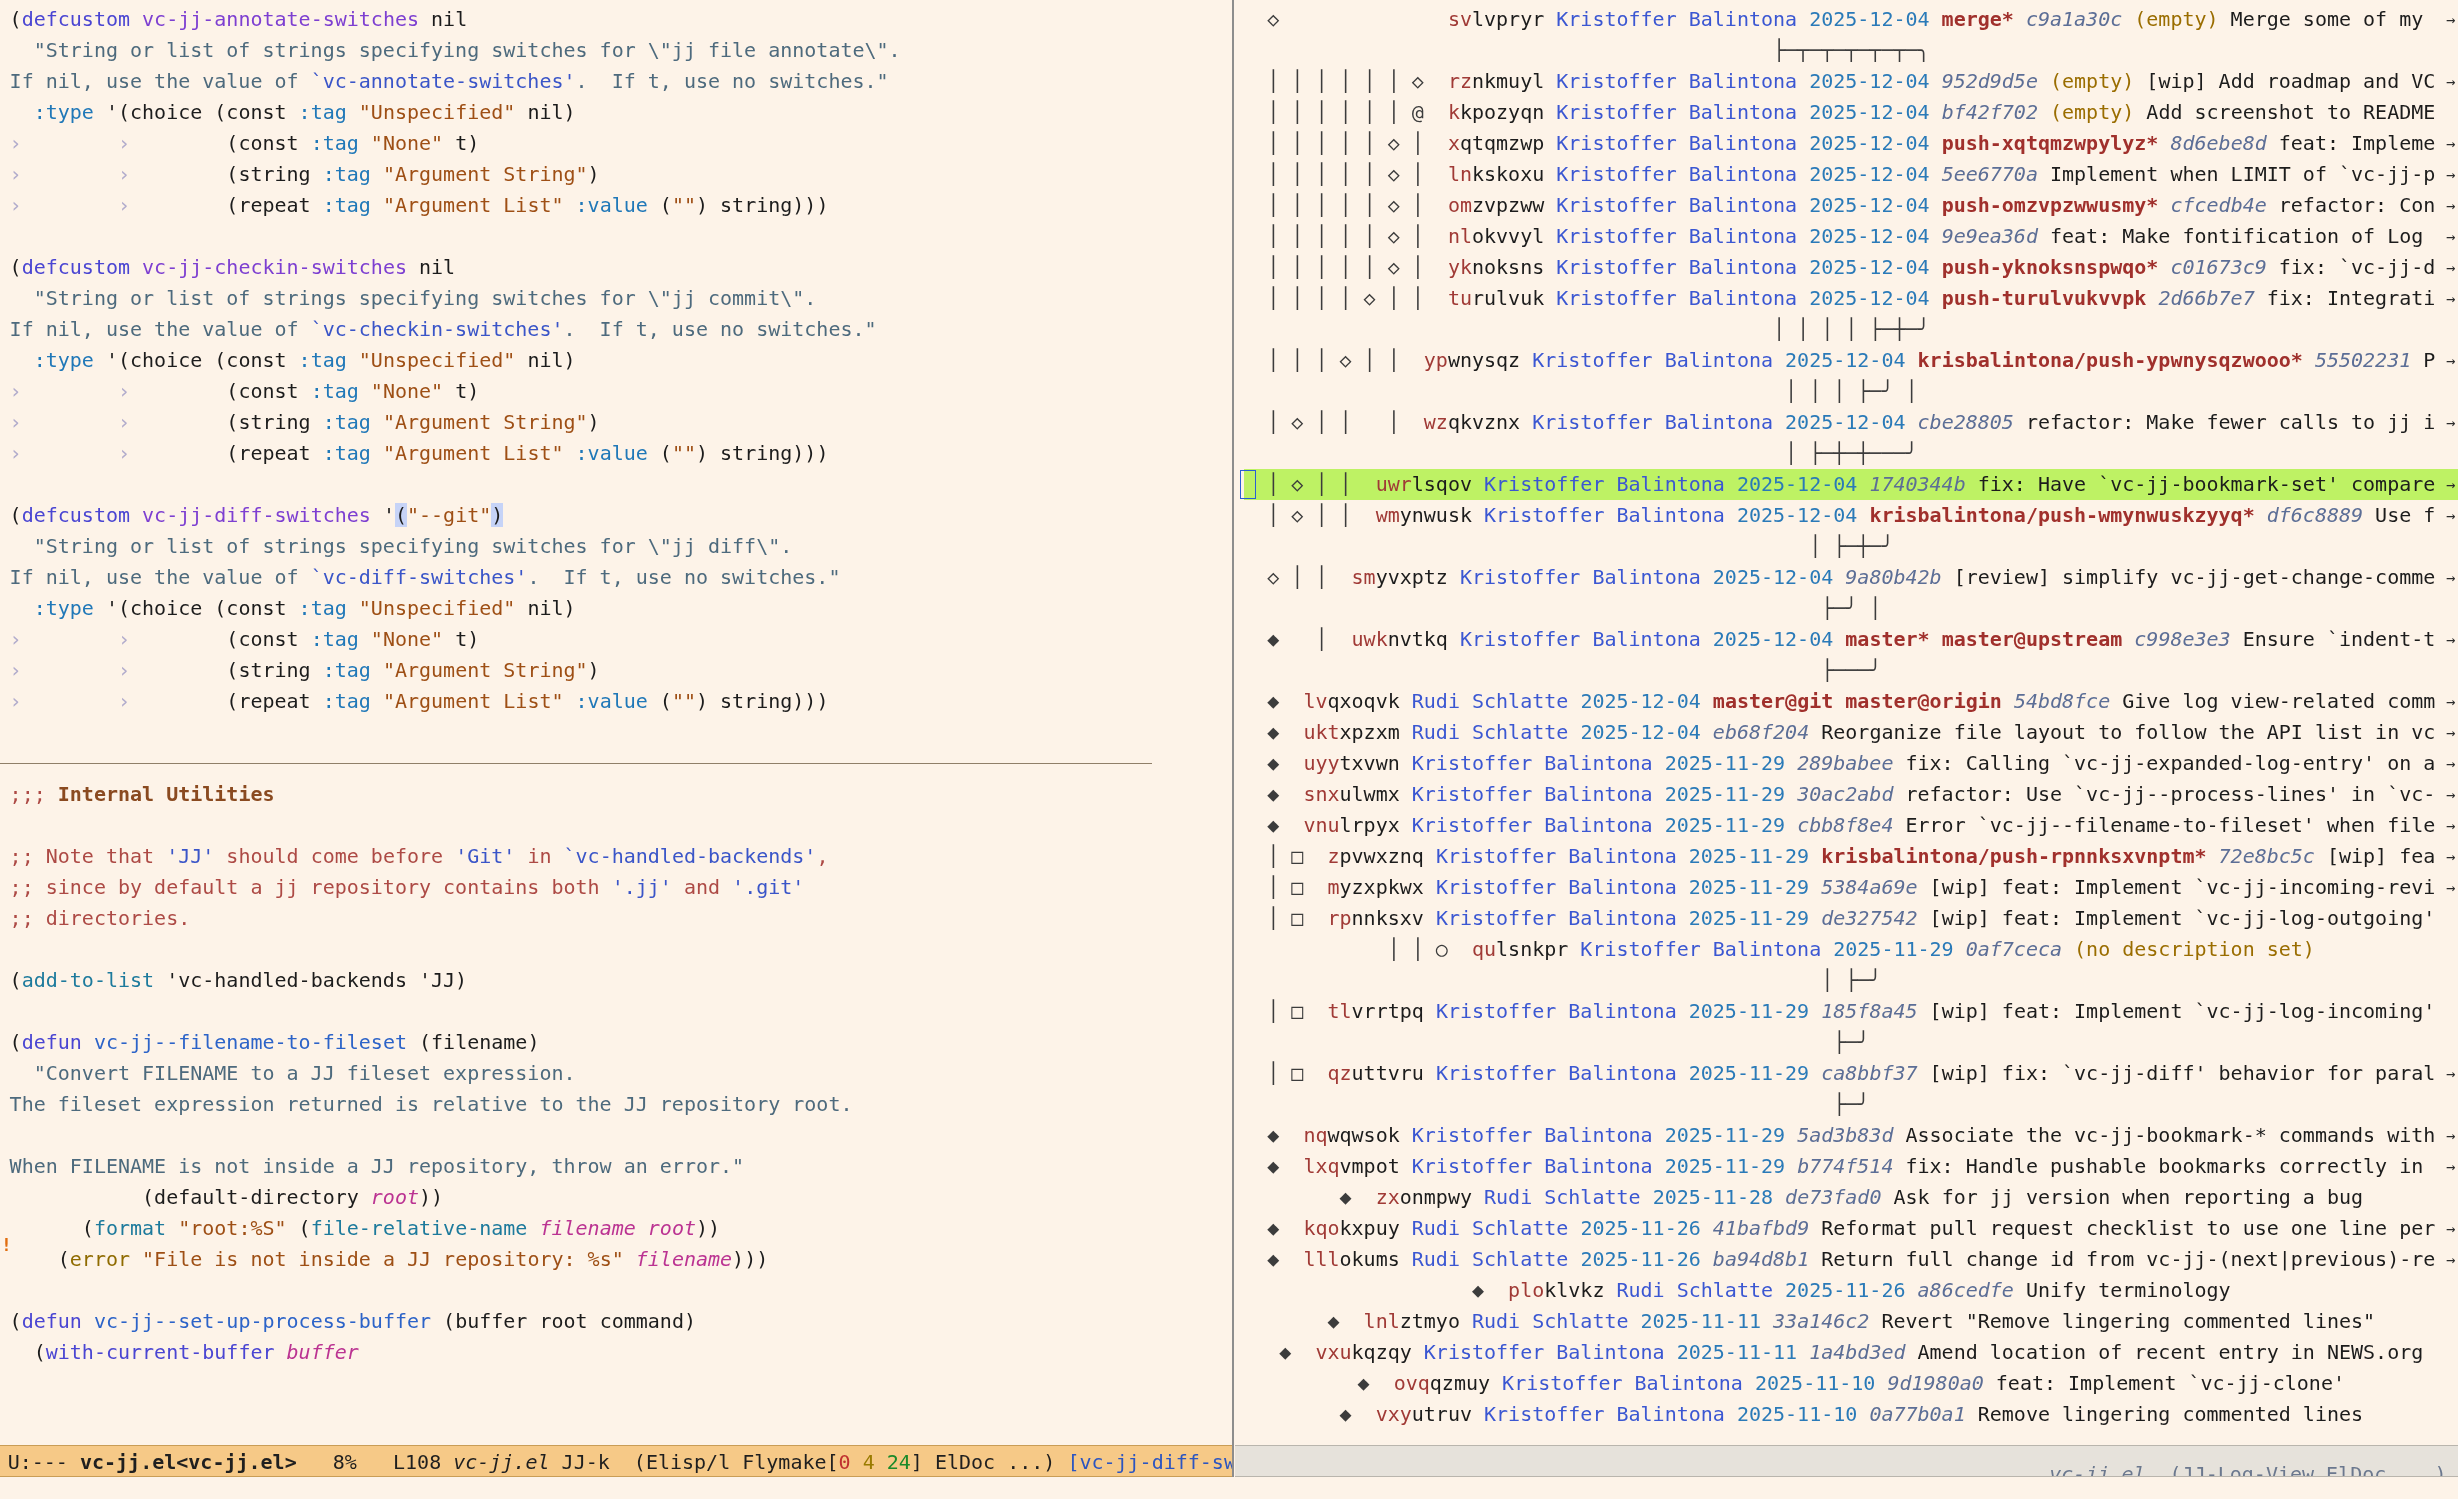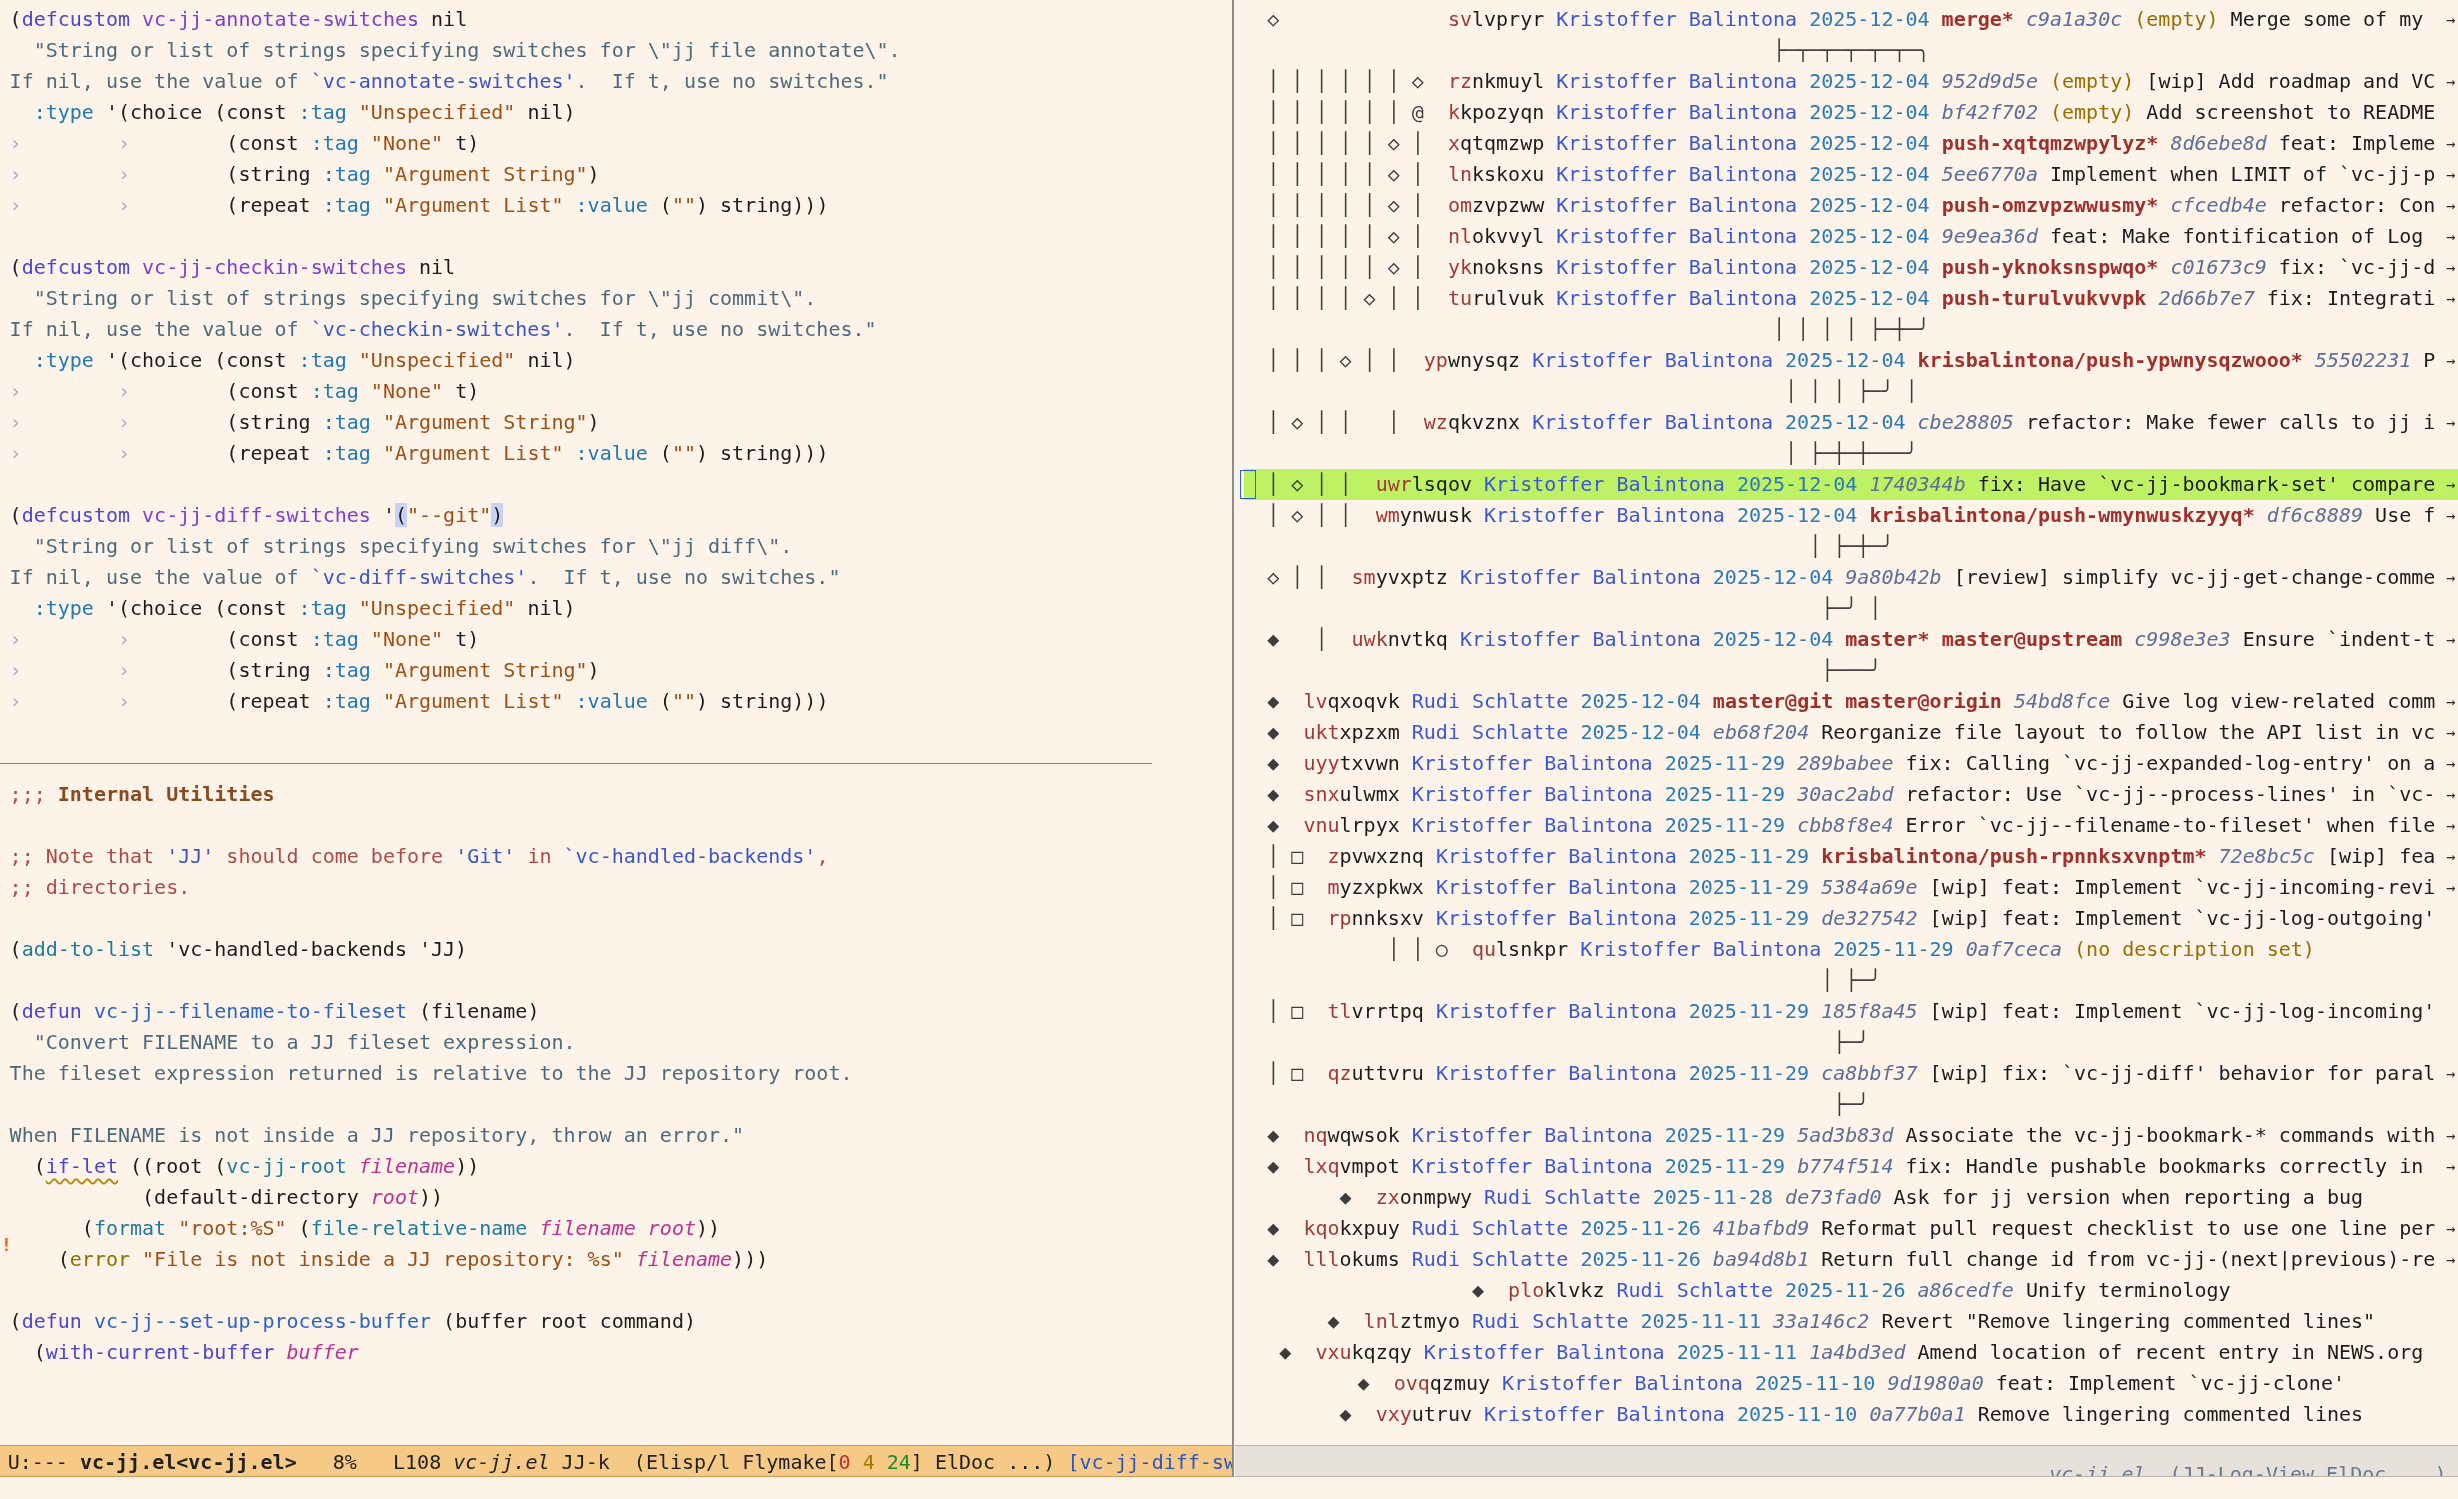--- a/index.html
+++ b/index.html
@@ -57,30 +57,30 @@
         <div class="line"><span class="s-chev">›</span><span class="s-fg">        </span><span class="s-chev">›</span><span class="s-fg">        </span><span class="s-fg">(const </span><span class="s-kw2">:tag</span><span class="s-fg"> </span><span class="s-str">"None"</span><span class="s-fg"> t)</span></div>
         <div class="line"><span class="s-chev">›</span><span class="s-fg">        </span><span class="s-chev">›</span><span class="s-fg">        </span><span class="s-fg">(string </span><span class="s-kw2">:tag</span><span class="s-fg"> </span><span class="s-str">"Argument String"</span><span class="s-fg">)</span></div>
         <div class="line"><span class="s-chev">›</span><span class="s-fg">        </span><span class="s-chev">›</span><span class="s-fg">        </span><span class="s-fg">(repeat </span><span class="s-kw2">:tag</span><span class="s-fg"> </span><span class="s-str">"Argument List"</span><span class="s-fg"> </span><span class="s-kw2">:value</span><span class="s-fg"> (</span><span class="s-str">""</span><span class="s-fg">) string)))</span></div>
         <div class="line"></div>
         <div class="hrline">
           <div class="bar"></div>
         </div>
         <div class="line"><span class="s-cmt">;;; </span><span class="s-sect">Internal Utilities</span></div>
         <div class="line"></div>
         <div class="line"><span class="s-cmt">;; Note that </span><span class="s-ref">'JJ'</span><span class="s-cmt"> should come before </span><span class="s-ref">'Git'</span><span class="s-cmt"> in </span><span class="s-ref">`vc-handled-backends'</span><span class="s-cmt">,</span></div>
+        <div class="line"><span class="s-cmt">;; since by default a jj repository contains both </span><span class="s-ref">'.jj'</span><span class="s-cmt"> and </span><span class="s-ref">'.git'</span></div>
         <div class="line"><span class="s-cmt">;; directories.</span></div>
         <div class="line"></div>
         <div class="line"><span class="s-fg">(</span><span class="s-bi">add-to-list</span><span class="s-fg"> 'vc-handled-backends 'JJ)</span></div>
         <div class="line"></div>
         <div class="line"><span class="s-fg">(</span><span class="s-kw">defun</span><span class="s-fg"> </span><span class="s-fn">vc-jj--filename-to-fileset</span><span class="s-fg"> (filename)</span></div>
         <div class="line"><span class="s-doc">  "Convert FILENAME to a JJ fileset expression.</span></div>
         <div class="line"><span class="s-doc">The fileset expression returned is relative to the JJ repository root.</span></div>
         <div class="line"></div>
         <div class="line"><span class="s-doc">When FILENAME is not inside a JJ repository, throw an error."</span></div>
-        <div class="line"><span class="s-fg">  (</span><span class="s-kww">if-let</span><span class="s-fg"> ((root (</span><span class="s-bi">vc-jj-root</span><span class="s-fg"> </span><span class="s-mag">filename</span><span class="s-fg">))</span></div>
         <div class="line"><span class="s-fg">           (default-directory </span><span class="s-mag">root</span><span class="s-fg">))</span></div>
         <div class="line"><span class="s-fg">      (</span><span class="s-bi">format</span><span class="s-fg"> </span><span class="s-str">"root:%S"</span><span class="s-fg"> (</span><span class="s-bi">file-relative-name</span><span class="s-fg"> </span><span class="s-mag">filename</span><span class="s-fg"> </span><span class="s-mag">root</span><span class="s-fg">))</span></div>
         <div class="line"><span class="s-fg">    (</span><span class="s-olv">error</span><span class="s-fg"> </span><span class="s-str">"File is not inside a JJ repository: %s"</span><span class="s-fg"> </span><span class="s-mag">filename</span><span class="s-fg">)))</span></div>
         <div class="line"></div>
         <div class="line"><span class="s-fg">(</span><span class="s-kw">defun</span><span class="s-fg"> </span><span class="s-fn">vc-jj--set-up-process-buffer</span><span class="s-fg"> (buffer root command)</span></div>
         <div class="line"><span class="s-fg">  (</span><span class="s-kw">with-current-buffer</span><span class="s-fg"> </span><span class="s-mag">buffer</span></div>
       </div>
     <div id="fringe-warning" style="top: 1229px;">!</div>
   </div>
   <div id="divider"></div>

